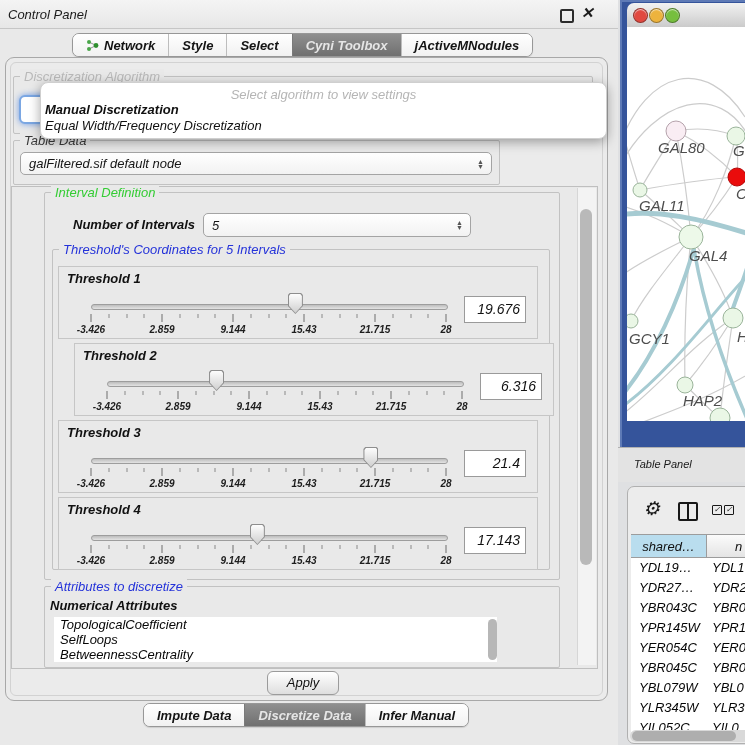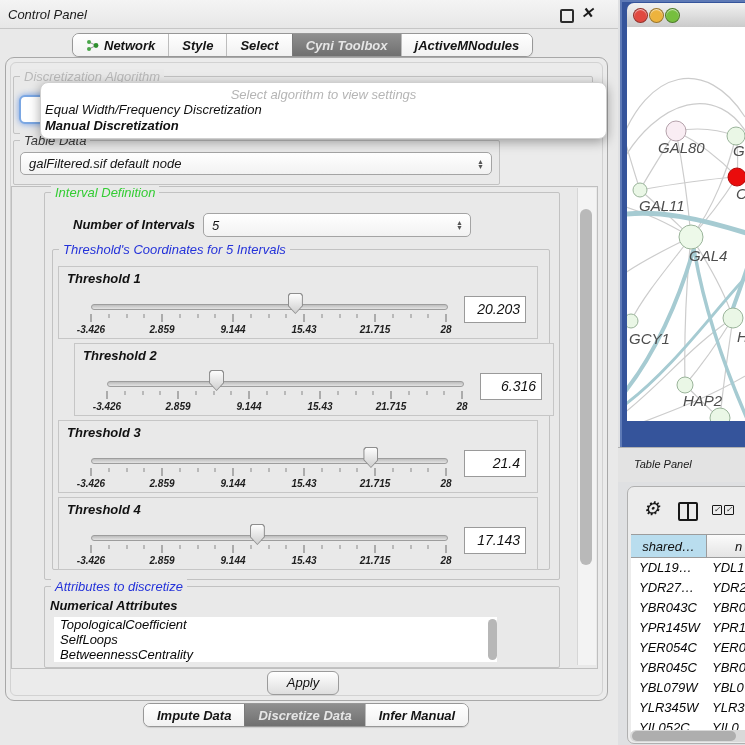--- a/index.html
+++ b/index.html
@@ -170,22 +170,22 @@
   <div class="abs" id="algo-combo">
     <span class="stepper">
         <span>▲</span>
         <span>▼</span>
       </span>
   </div>
 
   <div class="abs" id="popup">
     <div id="popup-ph">Select algorithm to view settings</div>
     <div id="popup-list">
+        <div class="popup-item b">Manual Discretization</div>
         <div class="popup-item">Equal Width/Frequency Discretization</div>
-        <div class="popup-item b">Manual Discretization</div>
       </div>
   </div>
 
   <div class="abs group" id="td-group">
     <span class="gtitle dark">Table Data</span>
   </div>
   <div class="abs combo" id="td-combo">
     <span>galFiltered.sif default node</span>
     <span class="stepper">
         <span>▲</span>
@@ -245,21 +245,21 @@
           </div>
       <div class="tlabels">
             <span class="tlabel" style="left: 0%;">-3.426</span>
             <span class="tlabel" style="left: 20%;">2.859</span>
             <span class="tlabel" style="left: 40%;">9.144</span>
             <span class="tlabel" style="left: 60%;">15.43</span>
             <span class="tlabel" style="left: 80%;">21.715</span>
             <span class="tlabel" style="left: 100%;">28</span>
           </div>
     </div>
-    <div class="vbox">20.203</div>
+    <div class="vbox">19.676</div>
   </div>
       <div class="thr-block" style="top: 343px; margin-left: 16px;">
     <div class="thr-title">Threshold 2</div>
     <div class="slider">
       <div class="track"></div>
       <div class="thumb" style="left: 110.049px;">
             <div class="thumb-in"></div>
           </div>
       <div class="ticks">
             <div class="tick major" style="left: 0%;"></div>

